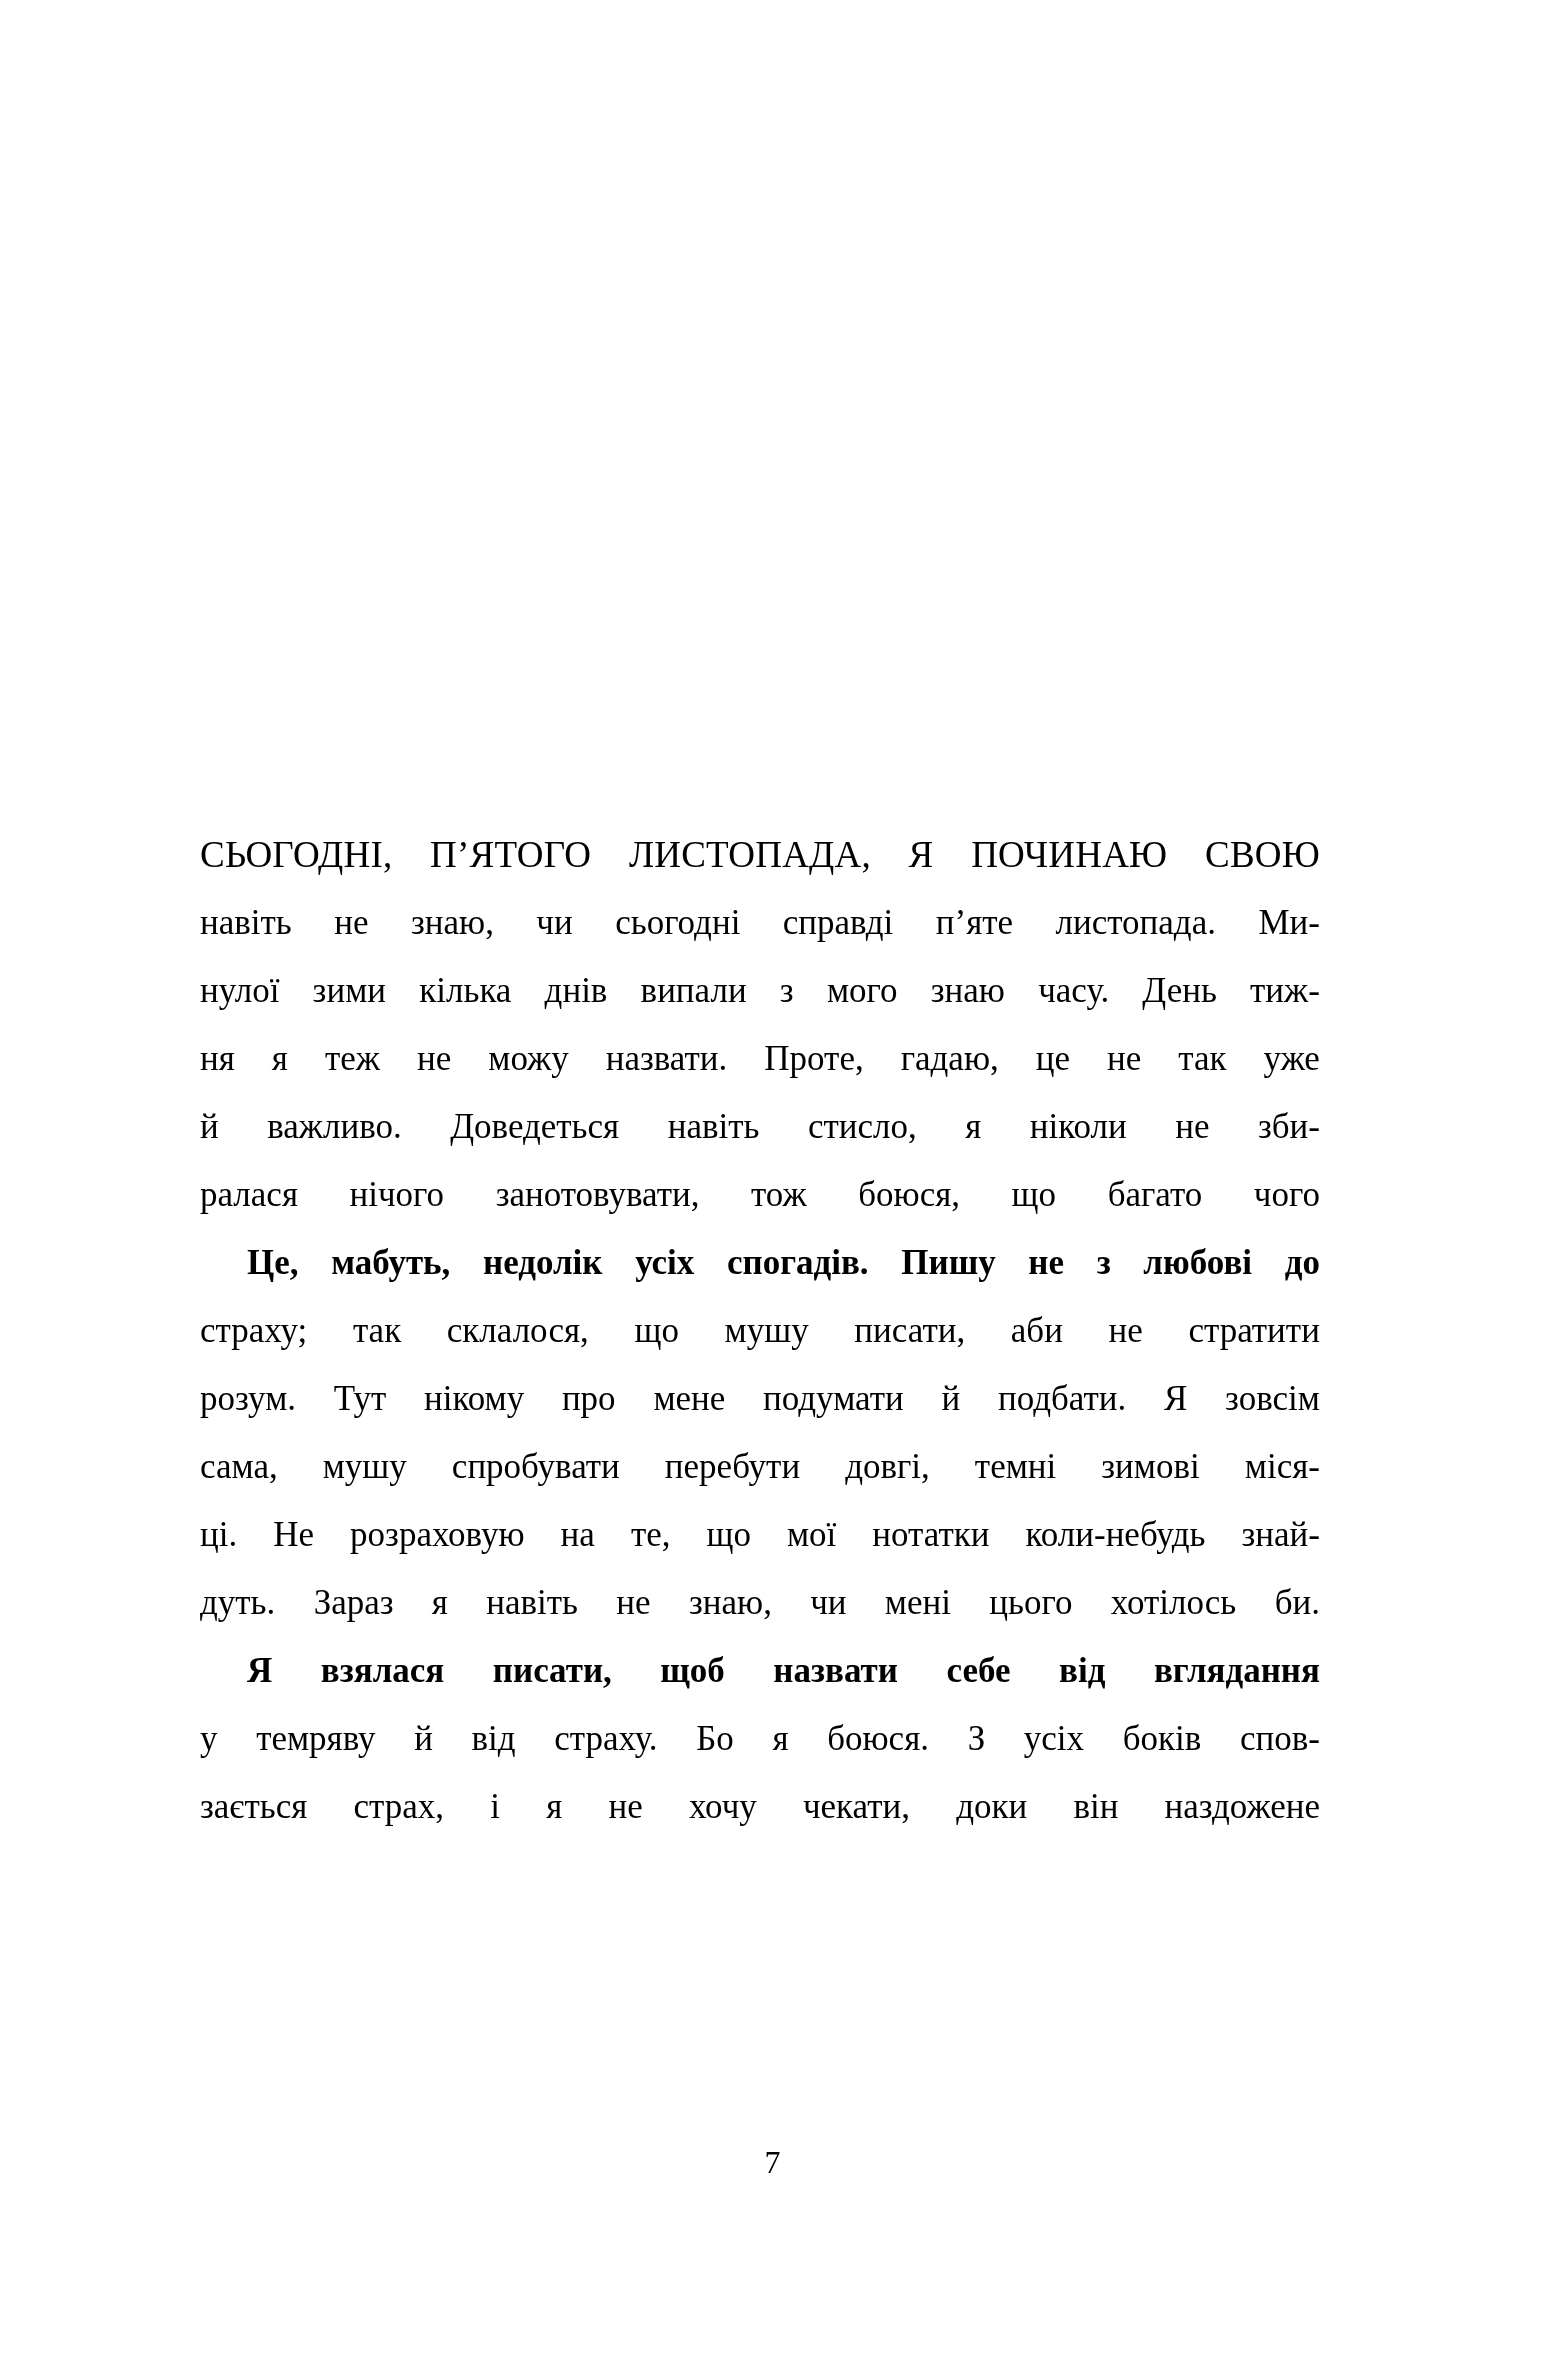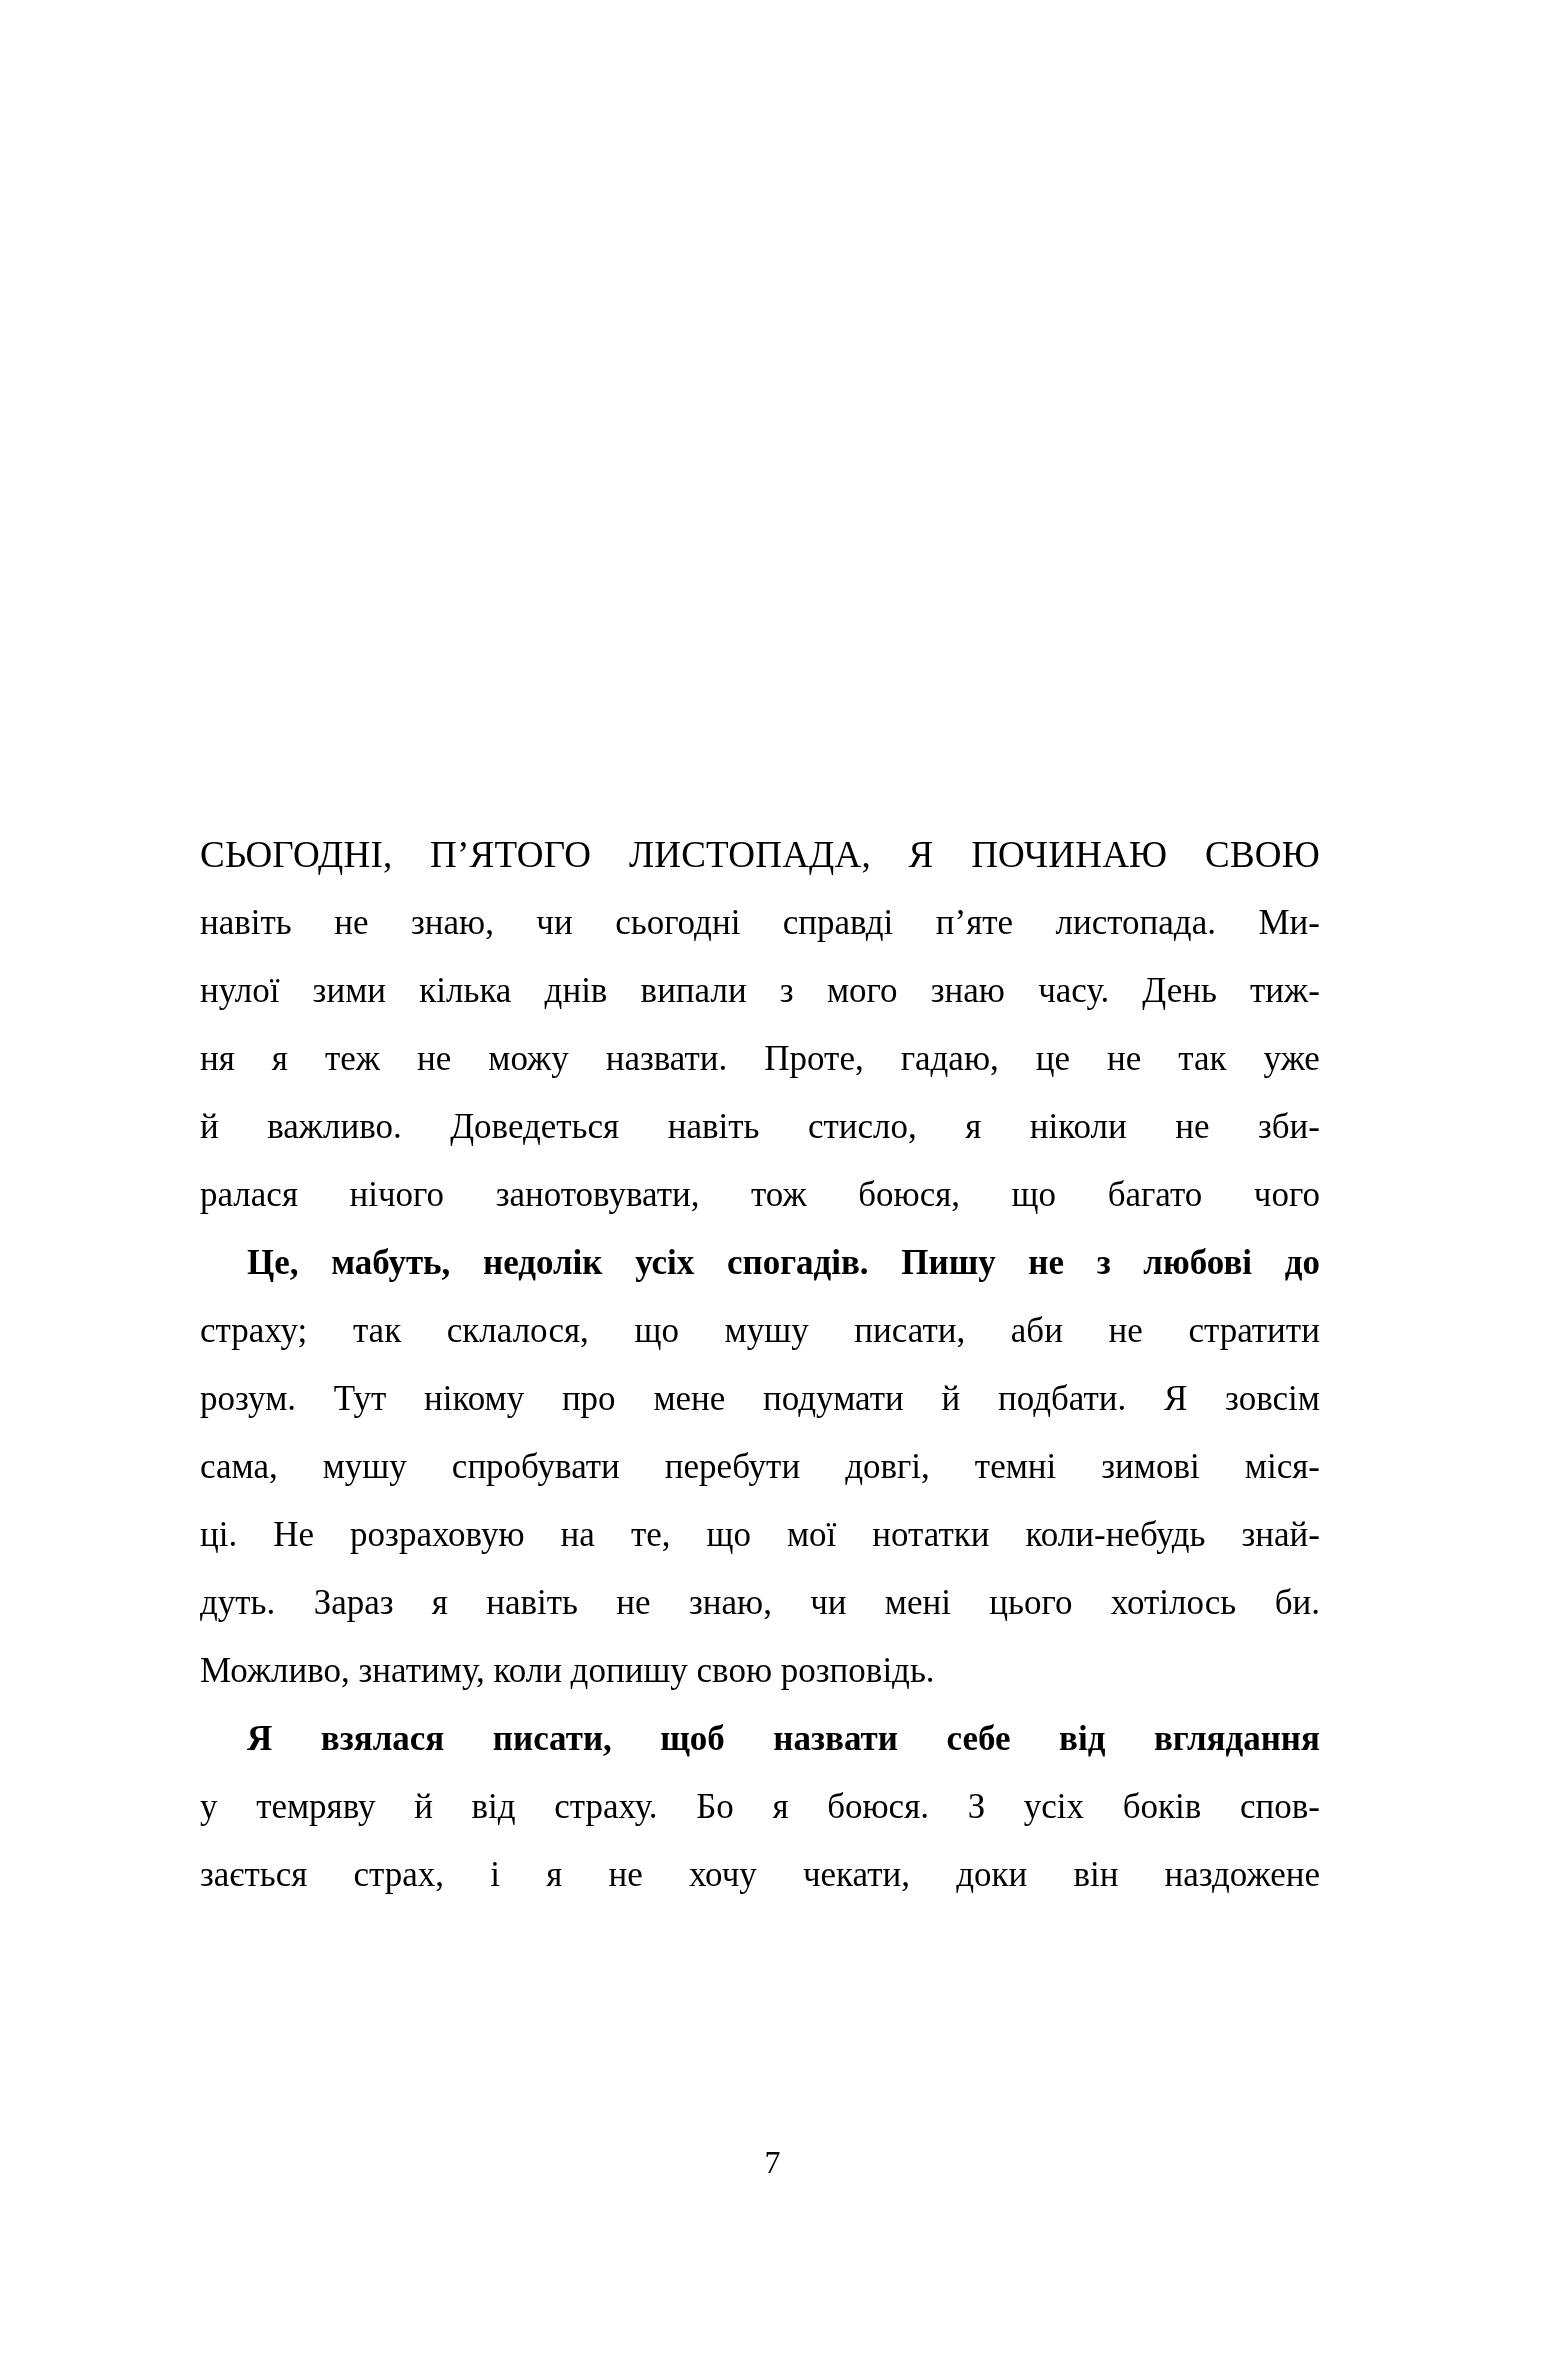--- a/index.html
+++ b/index.html
@@ -29,20 +29,21 @@
   }
 
   
   .line {
     display: block;
     height: 68px;
     line-height: 68px;
     font-size: 35px;
     white-space: pre;
     letter-spacing: 0;
+    text-align: right;
   }
 
   
   .line.justify {
     display: flex;
     justify-content: space-between;
     white-space: normal;
   }
   .line.justify > span {
     white-space: pre;
@@ -215,21 +216,20 @@
           <span>я</span>
           <span>навіть</span>
           <span>не</span>
           <span>знаю,</span>
           <span>чи</span>
           <span>мені</span>
           <span>цього</span>
           <span>хотілось</span>
           <span>би.</span>
         </div>
-      <div class="line last">Можливо, знатиму, коли допишу свою розповідь.</div>
     </div>
 
     <div class="para">
       <div class="line indent justify">
           <span>Я</span>
           <span>взялася</span>
           <span>писати,</span>
           <span>щоб</span>
           <span>назвати</span>
           <span>себе</span>

